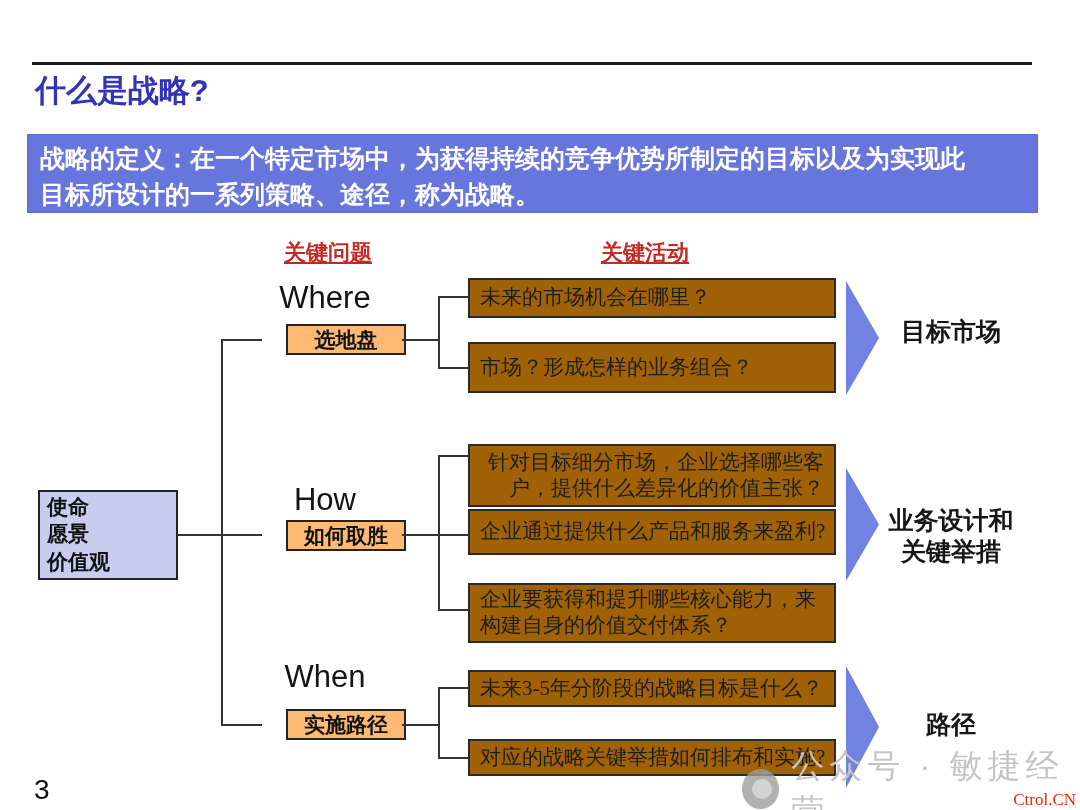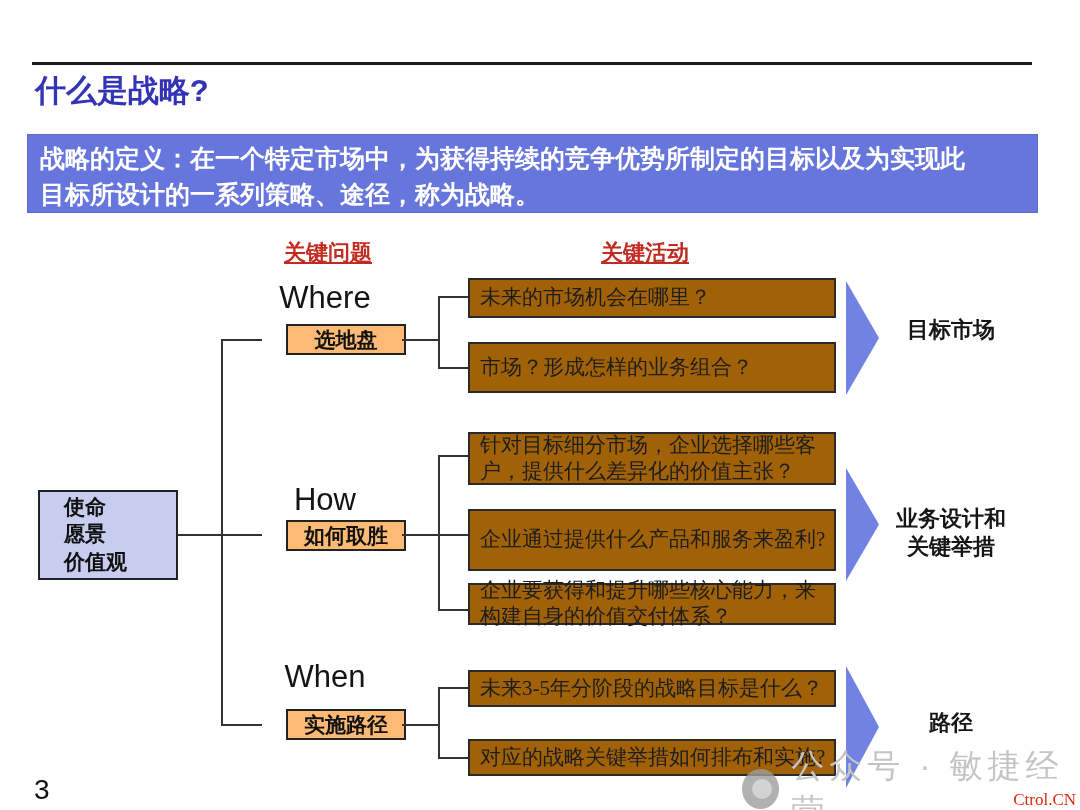--- a/index.html
+++ b/index.html
@@ -20,21 +20,21 @@
   .col-header{position:absolute;top:238px;width:140px;text-align:center;color:#c22b22;
     font-size:22px;font-weight:bold;text-decoration:underline;
     font-family:"Liberation Serif","DejaVu Serif",serif;}
   #hdr-questions{left:258px;}
   #hdr-activities{left:575px;}
   #hdr-outputs{left:885px;}
 
   
   .mission-box{position:absolute;left:38px;top:490px;width:140px;height:90px;background:#c8cdef;
     border:2px solid #222;box-sizing:border-box;display:flex;flex-direction:column;justify-content:center;
-    padding-left:24px;font-size:21px;font-weight:bold;color:#111;line-height:1.3;
+    padding-left:7px;font-size:21px;font-weight:bold;color:#111;line-height:1.3;
     font-family:"Liberation Serif","DejaVu Serif",serif;}
 
   
   .hline,.vline{position:absolute;background:#333;}
   .hline{height:2px;}
   .vline{width:2px;}
 
   
   .en-word{position:absolute;width:170px;left:240px;text-align:center;font-size:31px;font-weight:400;
     color:#141414;font-family:"Liberation Sans","DejaVu Sans",sans-serif;}
@@ -49,21 +49,21 @@
     box-sizing:border-box;display:flex;flex-direction:column;justify-content:center;
     padding:3px 10px;font-size:21px;color:#1d1d1d;line-height:1.22;
     font-family:"Liberation Serif","DejaVu Serif",serif;}
   .q-box div{white-space:nowrap;}
 
   
   .arrow{position:absolute;left:846px;width:33px;background:#7282e2;
     clip-path:polygon(0 0,100% 50%,0 100%);}
 
   
-  .out-label{position:absolute;left:866px;width:170px;text-align:center;font-size:22px;font-weight:bold;
+  .out-label{position:absolute;left:866px;width:170px;text-align:center;font-size:25px;font-weight:bold;
     color:#161616;line-height:1.25;font-family:"Liberation Serif","DejaVu Serif",serif;}
 
   
   .watermark{position:absolute;left:742px;top:744px;display:flex;align-items:center;z-index:9;}
   .wm-icon{width:40px;height:40px;border-radius:50%;background:#9e9e9e;opacity:.8;position:relative;}
   .wm-icon::after{content:"";position:absolute;left:10px;top:10px;width:20px;height:20px;border-radius:50%;
     background:#c9c9c9;}
   .wm-text{margin-left:12px;font-size:33px;color:#c4c4c4;letter-spacing:5px;
     font-family:"Liberation Sans","DejaVu Sans",sans-serif;}
 
@@ -118,28 +118,28 @@
     <div>目标市场</div>
   </div>
 
   <div class="en-word" style="top:482px;">How</div>
   <div class="label-box" style="top:520px;">如何取胜</div>
   <div class="hline" style="left:402px;top:534px;width:66px;"></div>
   <div class="vline" style="left:438px;top:455px;height:156px;"></div>
   <div class="hline" style="left:438px;top:455px;width:30px;"></div>
   <div class="hline" style="left:438px;top:609px;width:30px;"></div>
 
-  <div class="q-box" style="top:432px;height:53px;">
+  <div class="q-box" style="top:444px;height:63px;text-align:right;">
     <div>针对目标细分市场，企业选择哪些客</div>
     <div>户，提供什么差异化的价值主张？</div>
   </div>
-  <div class="q-box" style="top:509px;height:62px;justify-content:center;">
+  <div class="q-box" style="top:509px;height:46px;justify-content:center;">
     <div>企业通过提供什么产品和服务来盈利?</div>
   </div>
-  <div class="q-box" style="top:583px;height:42px;">
+  <div class="q-box" style="top:583px;height:60px;">
     <div>企业要获得和提升哪些核心能力，来</div>
     <div>构建自身的价值交付体系？</div>
   </div>
 
   <div class="arrow" style="top:468px;height:113px;"></div>
   <div class="out-label" style="top:505px;">
     <div>业务设计和</div>
     <div>关键举措</div>
   </div>
 

